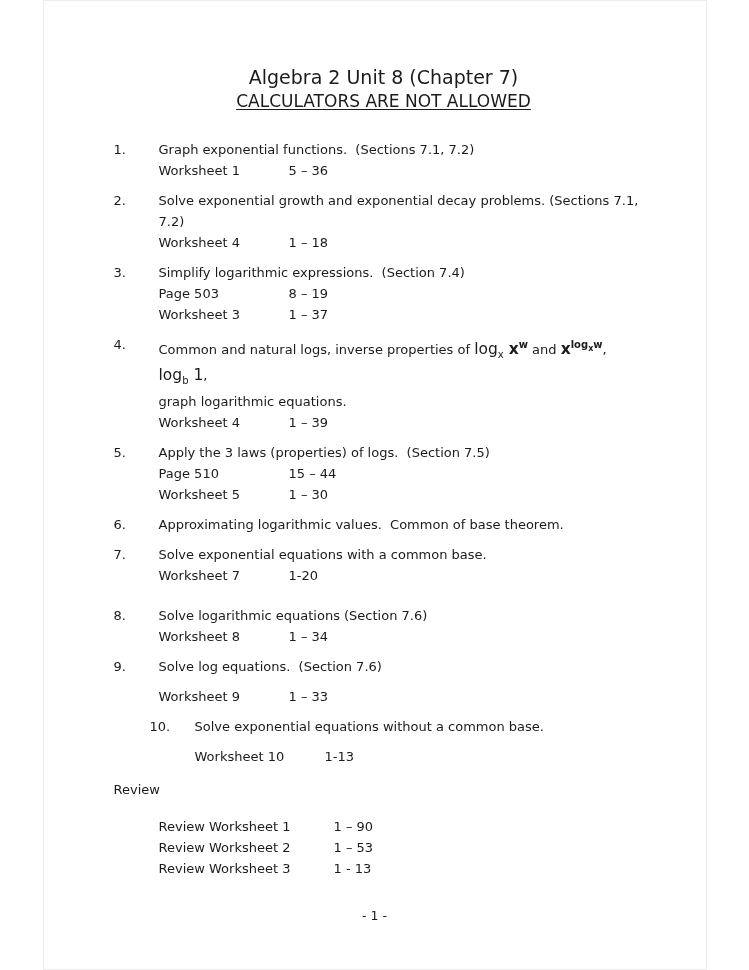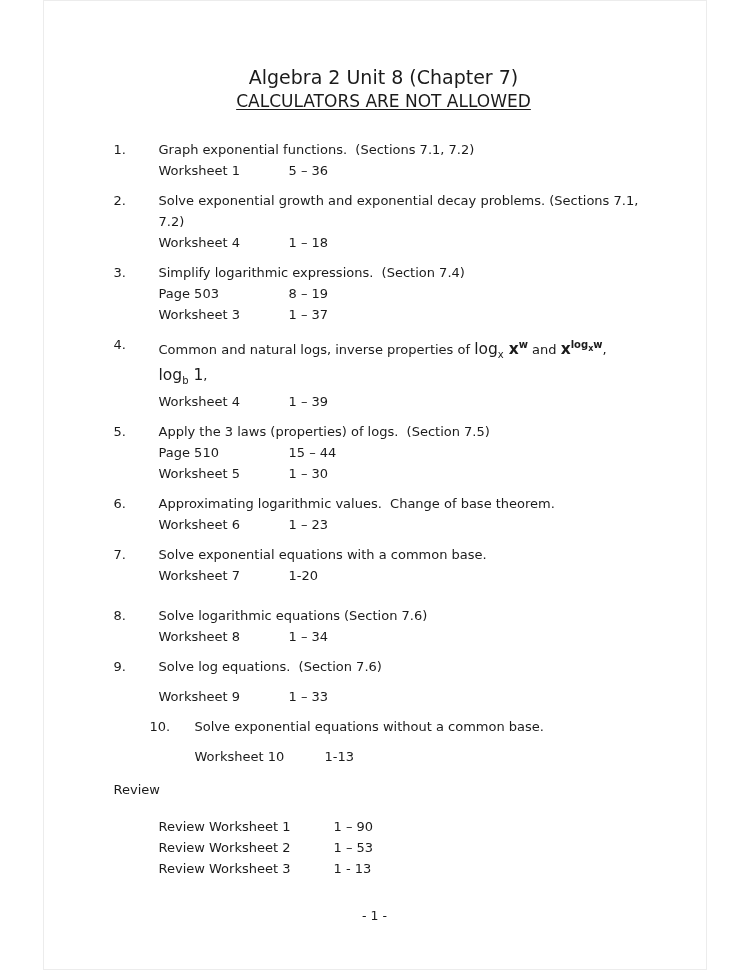--- a/index.html
+++ b/index.html
@@ -112,20 +112,21 @@
   <div class="item">
     <div class="item-num">4.</div>
     <div class="item-body">
       <div class="item-desc-flow">
         <span>Common and natural logs, inverse properties of</span>
         <span class="math"><span>log</span><sub>x</sub>&nbsp;<span class="mvar"><span>x</span><sup>w</sup></span></span>
         <span>and</span>
         <span class="math"><span class="mvar"><span>x</span><sup><span>log</span><sub>x</sub><span class="mvar">w</span></sup></span></span><span>,</span>
         <span class="math"><span>log</span><sub>b</sub>&nbsp;<span>1</span></span><span>,</span>
       </div>
+      <div class="item-desc">graph logarithmic equations.</div>
       <div class="assign-row">
         <span class="assign-source">Worksheet 4</span>
         <span class="assign-problems">1 – 39</span>
       </div>
     </div>
   </div>
 
   <div class="item">
     <div class="item-num">5.</div>
     <div class="item-body">
@@ -137,25 +138,21 @@
       <div class="assign-row">
         <span class="assign-source">Worksheet 5</span>
         <span class="assign-problems">1 – 30</span>
       </div>
     </div>
   </div>
 
   <div class="item">
     <div class="item-num">6.</div>
     <div class="item-body">
-      <div class="item-desc">Approximating logarithmic values.  Change of base theorem.</div>
-      <div class="assign-row">
-        <span class="assign-source">Worksheet 6</span>
-        <span class="assign-problems">1 – 23</span>
-      </div>
+      <div class="item-desc">Approximating logarithmic values.  Common of base theorem.</div>
     </div>
   </div>
 
   <div class="item gap-after-lg">
     <div class="item-num">7.</div>
     <div class="item-body">
       <div class="item-desc">Solve exponential equations with a common base.</div>
       <div class="assign-row">
         <span class="assign-source">Worksheet 7</span>
         <span class="assign-problems">1-20</span>

